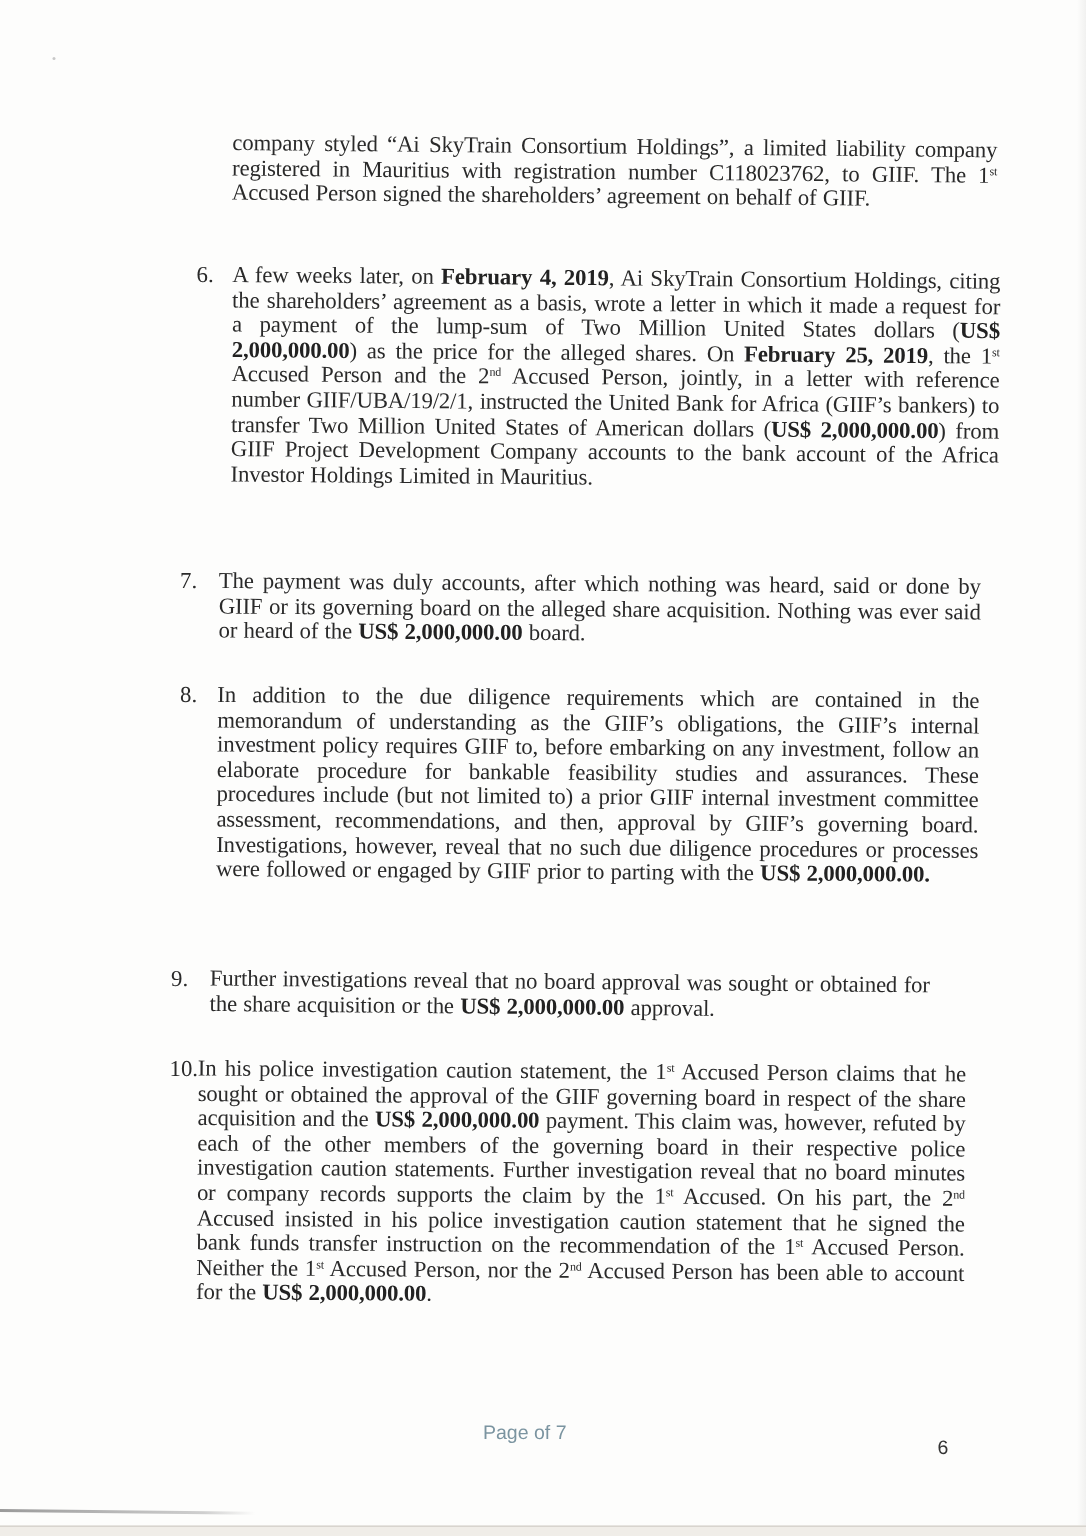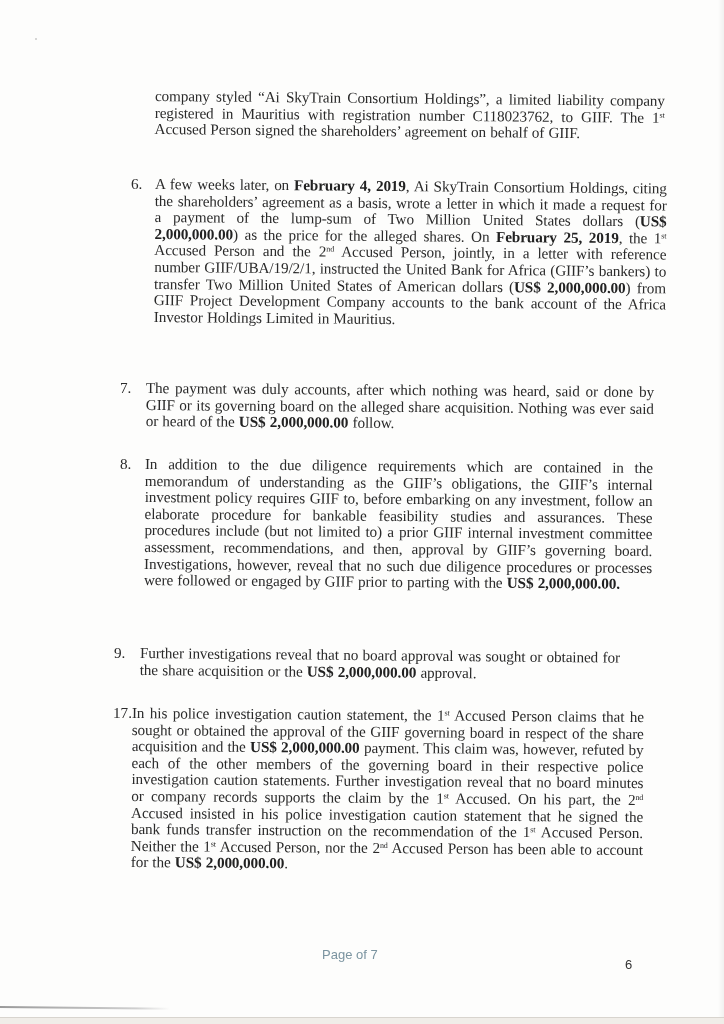--- a/index.html
+++ b/index.html
@@ -34,29 +34,29 @@
 
 <div class="page">
   <div class="dot"></div>
 
   <div class="para" id="p0" style="left:155px; top:88px; width:510px; transform:rotate(0.55deg); transform-origin:left top;"><span>company styled “Ai SkyTrain Consortium Holdings”, a limited liability company registered in Mauritius with registration number C118023762, to GIIF. The 1</span><sup>st</sup><span> Accused Person signed the shareholders’ agreement on behalf of GIIF.</span></div>
 
   <span class="num" style="left:131px; top:176px;">6.</span>
   <div class="para" id="p1" style="left:155px; top:176px; width:512px; transform:rotate(0.5deg); transform-origin:left top;"><span>A few weeks later, on </span><b>February 4, 2019</b><span>, Ai SkyTrain Consortium Holdings, citing the shareholders’ agreement as a basis, wrote a letter in which it made a request for a payment of the lump-sum of Two Million United States dollars (</span><b>US$ 2,000,000.00</b><span>) as the price for the alleged shares. On </span><b>February 25, 2019</b><span>, the 1</span><sup>st</sup><span> Accused Person and the 2</span><sup>nd</sup><span> Accused Person, jointly, in a letter with reference number GIIF/UBA/19/2/1, instructed the United Bank for Africa (GIIF’s bankers) to transfer Two Million United States of American dollars (</span><b>US$ 2,000,000.00</b><span>) from GIIF Project Development Company accounts to the bank account of the Africa Investor Holdings Limited in Mauritius.</span></div>
 
   <span class="num" style="left:120px; top:380px;">7.</span>
-  <div class="para" id="p2" style="left:146px; top:380px; width:508px; transform:rotate(0.45deg); transform-origin:left top;"><span>The payment was duly accounts, after which nothing was heard, said or done by GIIF or its governing board on the alleged share acquisition. Nothing was ever said or heard of the </span><b>US$ 2,000,000.00</b><span> follow.</span></div>
+  <div class="para" id="p2" style="left:146px; top:380px; width:508px; transform:rotate(0.45deg); transform-origin:left top;"><span>The payment was duly accounts, after which nothing was heard, said or done by GIIF or its governing board on the alleged share acquisition. Nothing was ever said or heard of the </span><b>US$ 2,000,000.00</b><span> board.</span></div>
 
   <span class="num" style="left:120px; top:456px;">8.</span>
   <div class="para" id="p3" style="left:145px; top:456px; width:508px; transform:rotate(0.45deg); transform-origin:left top;"><span>In addition to the due diligence requirements which are contained in the memorandum of understanding as the GIIF’s obligations, the GIIF’s internal investment policy requires GIIF to, before embarking on any investment, follow an elaborate procedure for bankable feasibility studies and assurances. These procedures include (but not limited to) a prior GIIF internal investment committee assessment, recommendations, and then, approval by GIIF’s governing board. Investigations, however, reveal that no such due diligence procedures or processes were followed or engaged by GIIF prior to parting with the </span><b>US$ 2,000,000.00.</b></div>
 
   <span class="num" style="left:114px; top:645px;">9.</span>
   <div class="para" id="p4" style="left:140px; top:645px; width:480px; transform:rotate(0.55deg); transform-origin:left top;"><span>Further investigations reveal that no board approval was sought or obtained for the share acquisition or the </span><b>US$ 2,000,000.00</b><span> approval.</span></div>
 
-  <span class="num" style="left:113px; top:705px;">17.</span>
+  <span class="num" style="left:113px; top:705px;">10.</span>
   <div class="para" id="p5" style="left:132px; top:705px; width:512px; transform:rotate(0.45deg); transform-origin:left top;"><span>In his police investigation caution statement, the 1</span><sup>st</sup><span> Accused Person claims that he sought or obtained the approval of the GIIF governing board in respect of the share acquisition and the </span><b>US$ 2,000,000.00</b><span> payment. This claim was, however, refuted by each of the other members of the governing board in their respective police investigation caution statements. Further investigation reveal that no board minutes or company records supports the claim by the 1</span><sup>st</sup><span> Accused. On his part, the 2</span><sup>nd</sup><span> Accused insisted in his police investigation caution statement that he signed the bank funds transfer instruction on the recommendation of the 1</span><sup>st</sup><span> Accused Person. Neither the 1</span><sup>st</sup><span> Accused Person, nor the 2</span><sup>nd</sup><span> Accused Person has been able to account for the </span><b>US$ 2,000,000.00</b><span>.</span></div>
 
   <div class="footer-page">Page  of 7</div>
   <div class="footer-num">6</div>
 
   <div class="edge-line"></div>
   <div class="right-shadow"></div>
   <div class="bottom-band"></div>
 </div>
 

